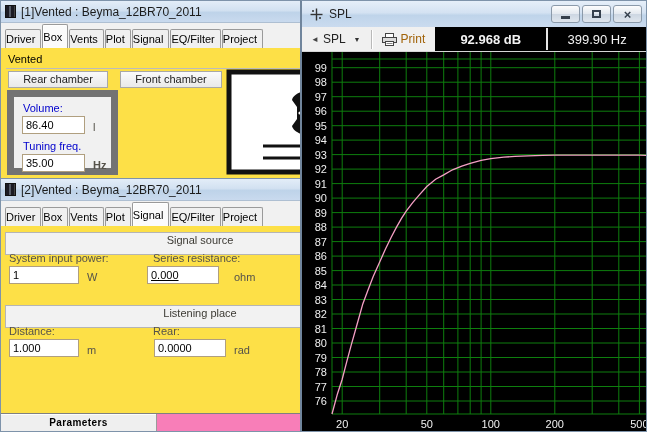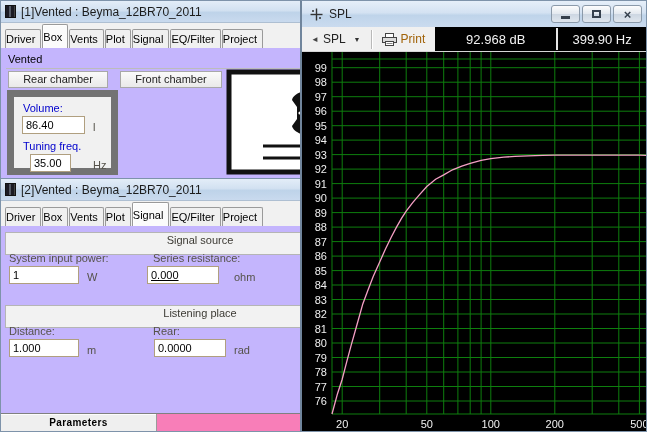--- a/index.html
+++ b/index.html
@@ -14,21 +14,21 @@
   .titlebar { height:22px; display:flex; align-items:center; padding:0 4px;
               background:linear-gradient(to bottom,#e3edf8 0%,#d2e1f1 45%,#bed3e9 55%,#c9daee 100%);
               border-bottom:1px solid #aebfd2; }
   .titlebar .ttext { font-size:12px; color:#1c1c1c; margin-left:5px; white-space:nowrap; }
   .winicon { width:11px; height:13px; background:linear-gradient(to right,#1b1b24 0 3px,#555a66 3px 5px,#1b1b24 5px 8px,#444 8px 11px); border:1px solid #111; }
   .tabbar { height:25px; padding-left:4px; display:flex; align-items:flex-end; background:#f1f1f1; white-space:nowrap; }
   .tab { font-size:11px; color:#000; background:#f0f0f0; border:1px solid #9a9a9a; border-bottom:none;
          border-radius:2px 2px 0 0; padding:3px 5px 3px 0; margin-right:1px; height:19px; }
   .tab.selected { background:#fbfbfb; height:24px; padding-top:6px; position:relative; z-index:2;
                   box-shadow: inset 1px 1px 0 #fff; }
-  .content { position:relative; width:100%; height:calc(100% - 47px); background:#c4b5fd; }
+  .content { position:relative; width:100%; height:calc(100% - 47px); background:#fde047; }
   .caption-rule { position:absolute; left:5px; right:0; top:4px; font-size:11px; color:#000;
                   padding:1px 2px 3px 2px; border-bottom:1px solid #bcbcbc; }
   .chamber-btn { position:absolute; top:23px; height:17px; font-size:11px; color:#222; text-align:center;
                  background:linear-gradient(#fafafa,#e9e9e9); border:1px solid #a8a8a8; line-height:15px; }
   .panel-box { position:absolute; border:7px solid #737373; background:#f1f1f1; }
   .bluelabel { font-size:11px; color:#0000cd; position:absolute; }
   .graylabel { font-size:11px; color:#55524a; position:absolute; }
   .field { position:absolute; height:18px; font-size:11px; color:#000; background:#fff;
            border:1px solid #b09f7f; padding:1px 3px; font-family:"Liberation Sans",sans-serif; }
   .unit { position:absolute; font-size:11px; color:#55524a; }
@@ -52,21 +52,21 @@
   .winbtn .xglyph { font-size:13px; font-weight:bold; color:#35404d; line-height:13px; }
   .toolbar { height:25px; background:#f0f0f0; border-bottom:1px solid #d6d6d6; display:flex; align-items:center; padding-left:3px; }
   .tool-select { display:flex; align-items:center; height:21px; padding:0 6px; font-size:12px; color:#222; }
   .tool-select .arrow-l { font-size:8px; color:#444; margin-right:4px; }
   .tool-select .arrow-d { font-size:7px; color:#333; margin-left:8px; }
   .tb-sep { width:1px; height:19px; background:#b9b9b9; margin:0 4px; box-shadow:1px 0 0 #fff; }
   .tool-print { display:flex; align-items:center; height:21px; padding:0 6px; font-size:12px; color:#a16207; }
   .tool-print svg { margin-right:4px; }
   .readouts { flex:1; align-self:stretch; display:flex; background:#000; margin-left:4px; }
   .readout { color:#f2f2f2; font-size:13px; display:flex; align-items:center; justify-content:center; }
-  .readout.db { width:121px; }
+  .readout.db { width:111px;font-weight:bold; }
   .readout.hz { flex:1; }
   .readout-div { width:2px; background:#e6e6e6; margin:1px 0; }
   #spl-chart { position:absolute; left:0; top:51px; background:#000; display:block; }
   .ylab,.xlab { fill:#f0f0f0; font-family:"Liberation Sans",sans-serif; font-size:11px; }
   .diagram { position:absolute; left:225px; top:21px; }
 </style>
 </head>
 <body>
 
 <div class="window" id="win1">
@@ -85,22 +85,22 @@
   </div>
   <div class="content">
     <div class="caption-rule">Vented</div>
     <div class="chamber-btn" style="left:7px;width:100px;">Rear chamber</div>
     <div class="chamber-btn" style="left:119px;width:102px;">Front chamber</div>
     <div class="panel-box" style="left:6px;top:42px;width:111px;height:85px;">
       <span class="bluelabel" style="left:9px;top:5px;">Volume:</span>
       <input class="field" style="left: 8px; top: 19px; width: 63px;" value="86.40">
       <span class="unit" style="left:79px;top:24px;">l</span>
       <span class="bluelabel" style="left:9px;top:43px;">Tuning freq.</span>
-      <input class="field" style="left: 16px; top: 57px; width: 41px;" value="35.00">
-      <span class="unit" style="left:79px;top:62px;">Hz</span>
+      <input class="field" style="left: 8px; top: 57px; width: 63px;" value="35.00">
+      <span class="unit" style="left:79px;top:62px;font-weight:bold;">Hz</span>
     </div>
     <svg class="diagram" width="85" height="107" viewBox="0 0 85 107">
       <rect x="3" y="3" width="78" height="100" fill="#ffffff" stroke="#111" stroke-width="5"></rect>
       <path d="M80 22 C72 23 67 27 66 31 L71 38 L71 50 L66 57 C67 61 72 65 80 66 Z" fill="#111"></path>
       <circle cx="76" cy="31" r="1.6" fill="#fff"></circle>
       <circle cx="74" cy="44" r="1.6" fill="#fff"></circle>
       <circle cx="76" cy="57" r="1.6" fill="#fff"></circle>
       <line x1="37" y1="77" x2="79" y2="77" stroke="#111" stroke-width="3"></line>
       <line x1="37" y1="89" x2="79" y2="89" stroke="#111" stroke-width="3"></line>
     </svg>

